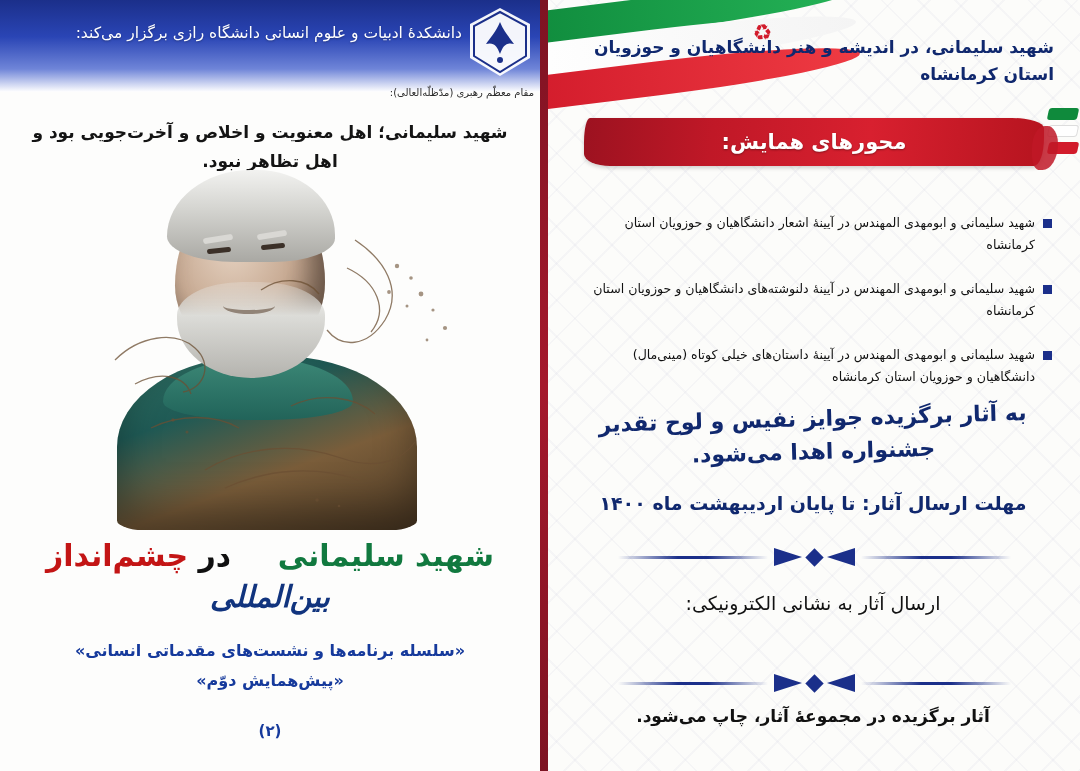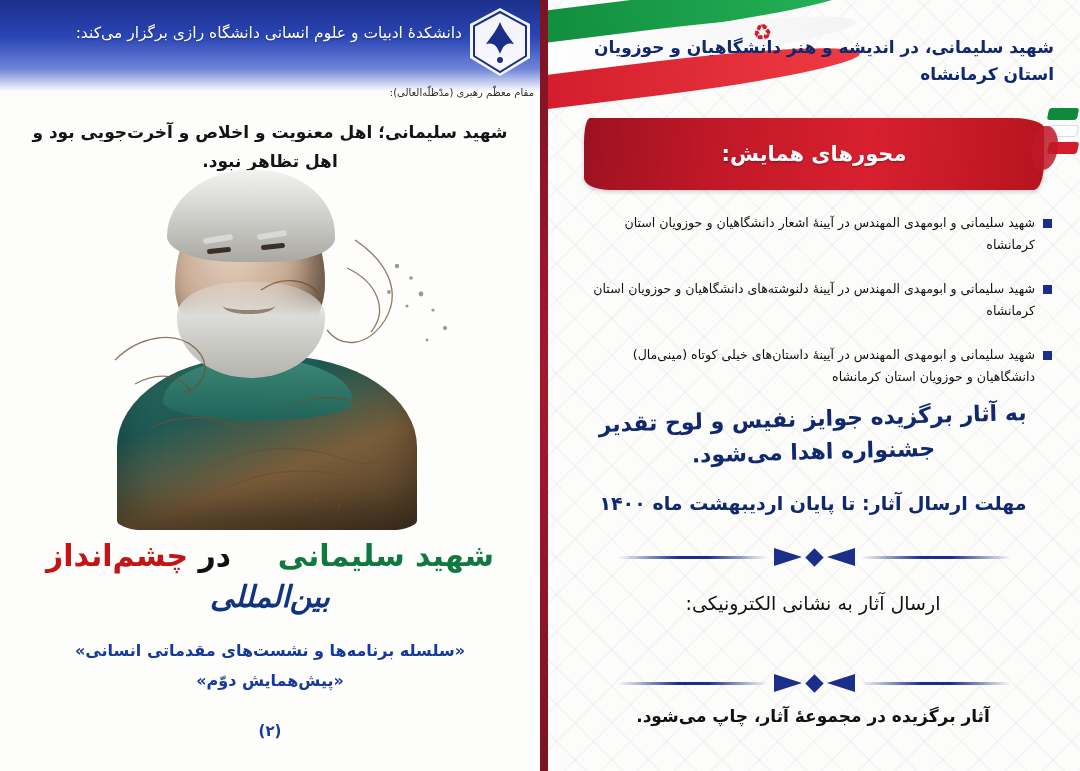--- a/index.html
+++ b/index.html
@@ -241,21 +241,21 @@
     direction: rtl;
     color: #10286e;
     font-size: 17px;
     font-weight: bold;
     line-height: 1.6;
   }
 
   .brush-banner {
     position: absolute;
     top: 118px; right: 36px;
-    width: 460px; height: 72px;
+    width: 460px; height: 48px;
   }
   .brush-banner .paint {
     position: absolute; inset: 0;
     background: linear-gradient(95deg, #9c1220 0%, #c01827 28%, #d8202f 62%, #b6141f 100%);
     border-radius: 6px 32px 10px 26px / 24px 10px 28px 12px;
     box-shadow: 0 2px 4px rgba(0,0,0,.18);
   }
   .brush-banner .paint::after {
     content: "";
     position: absolute;

